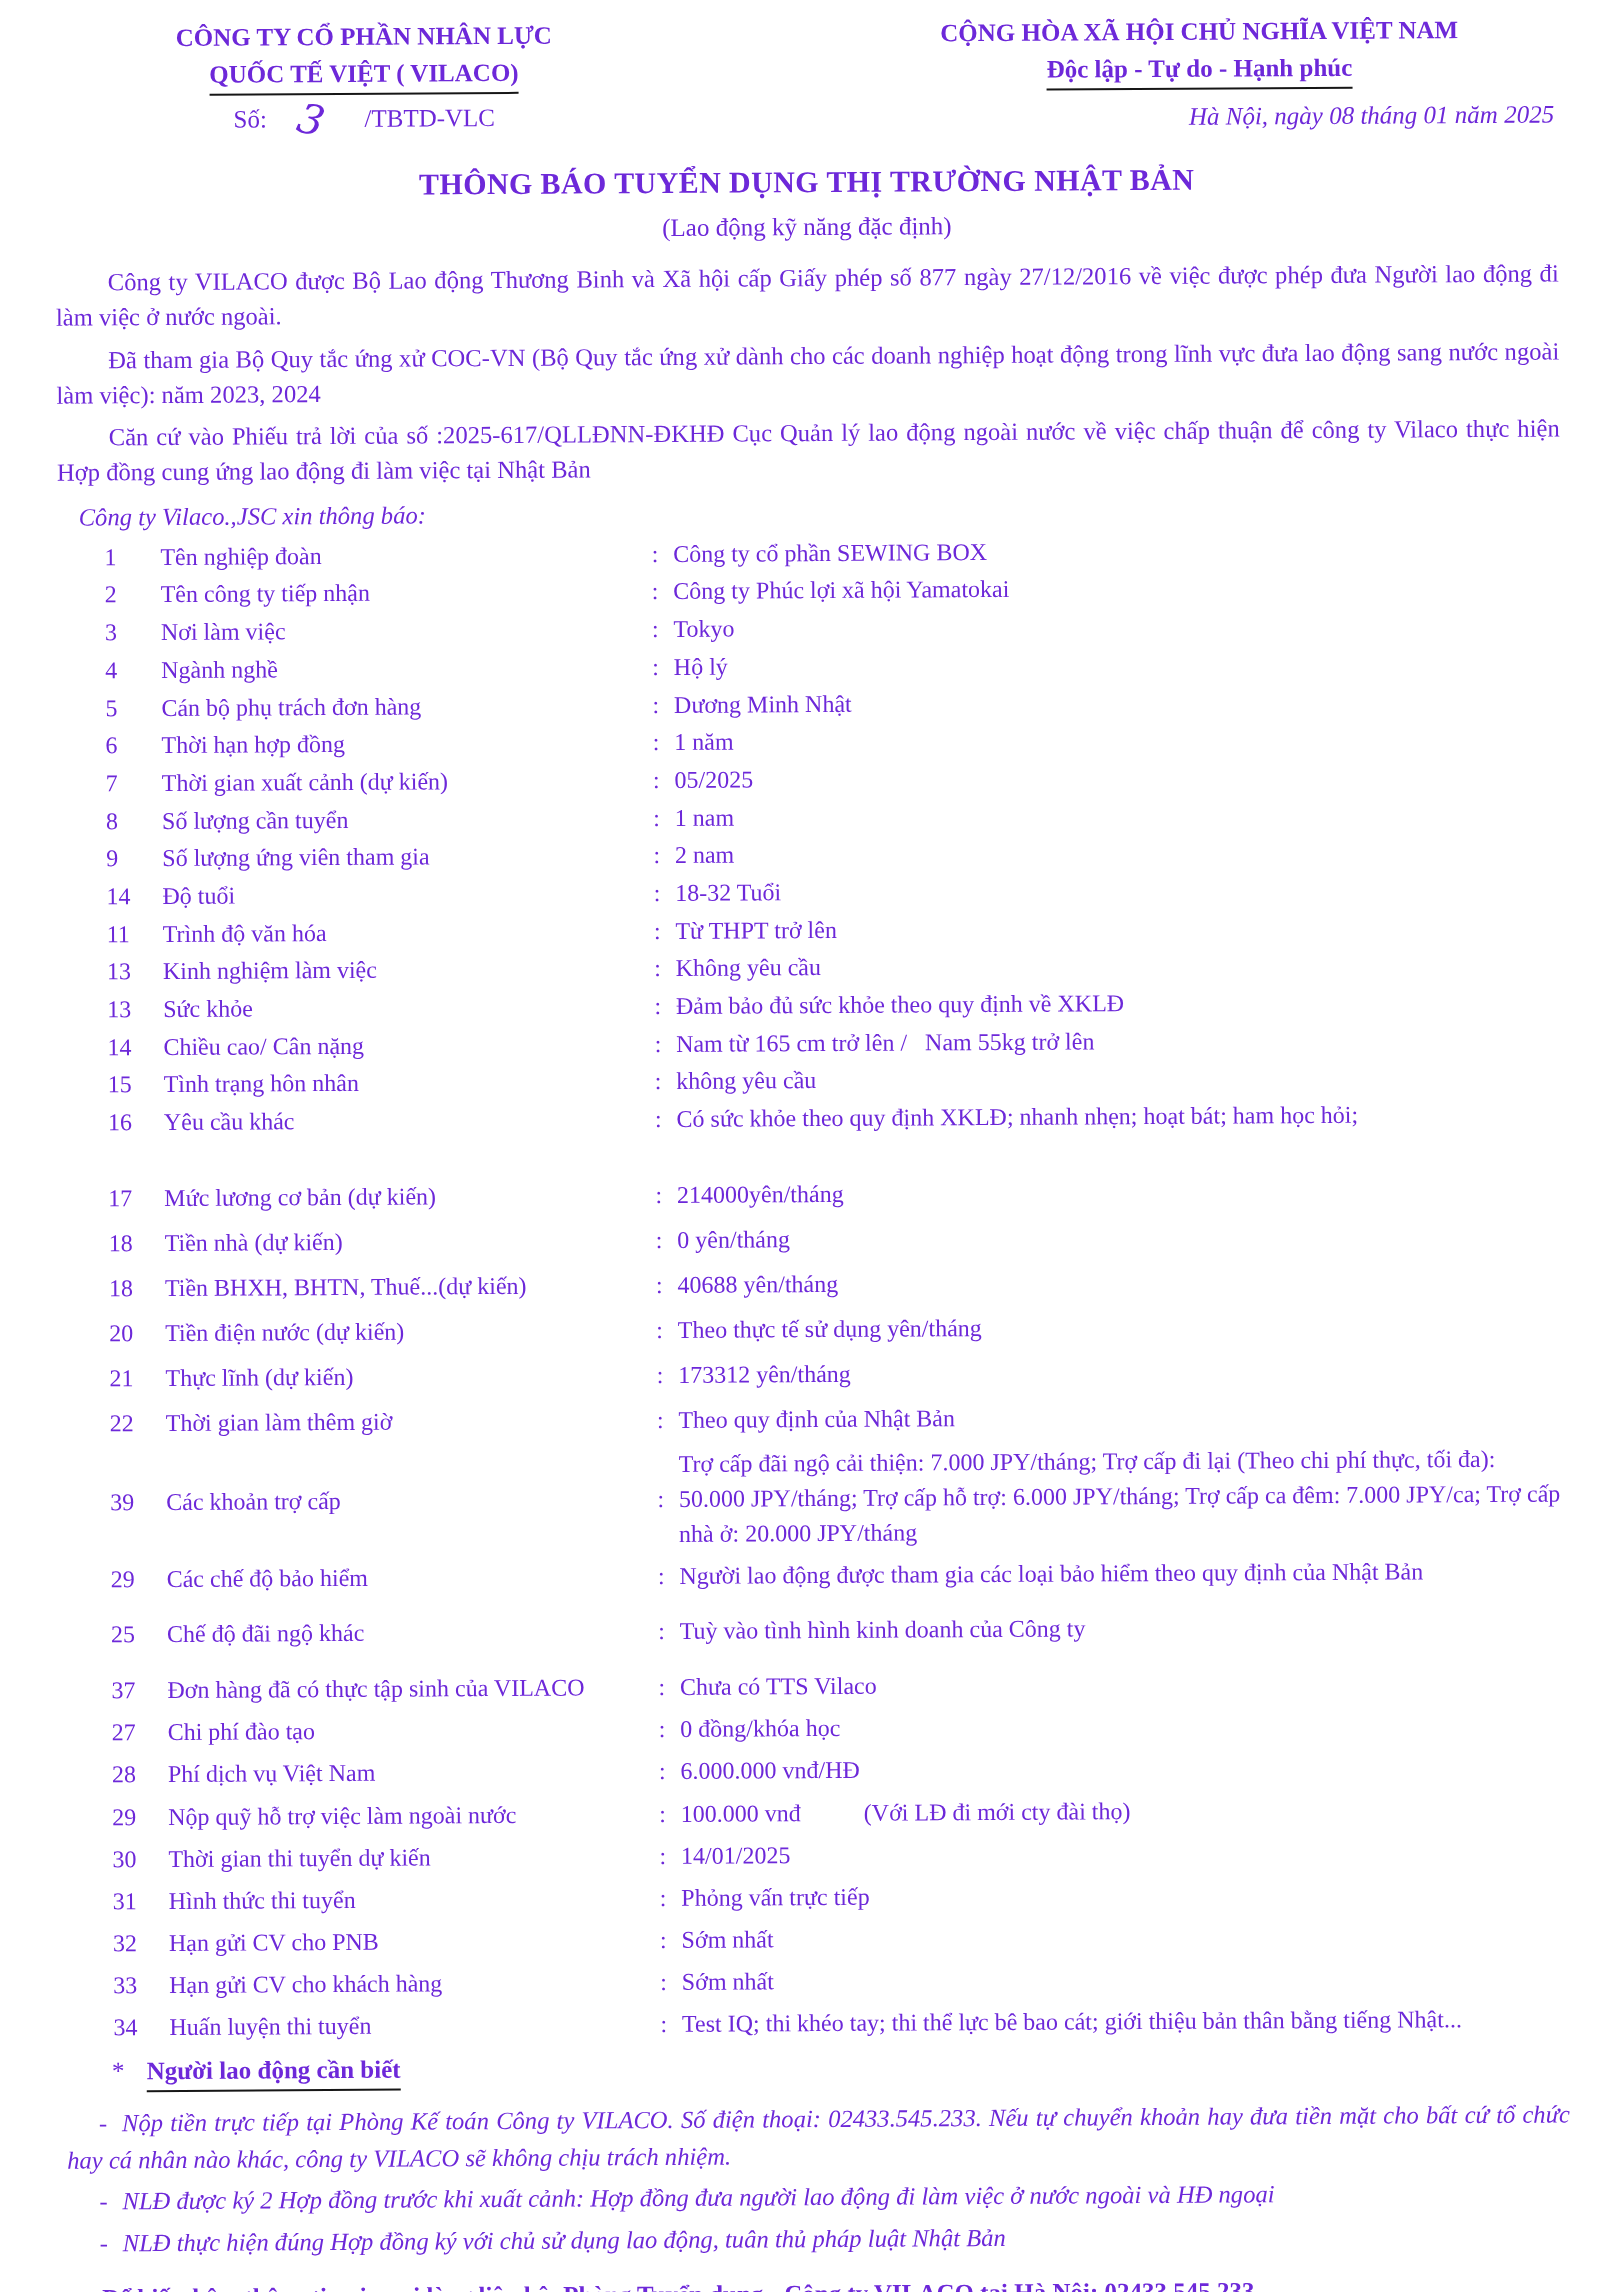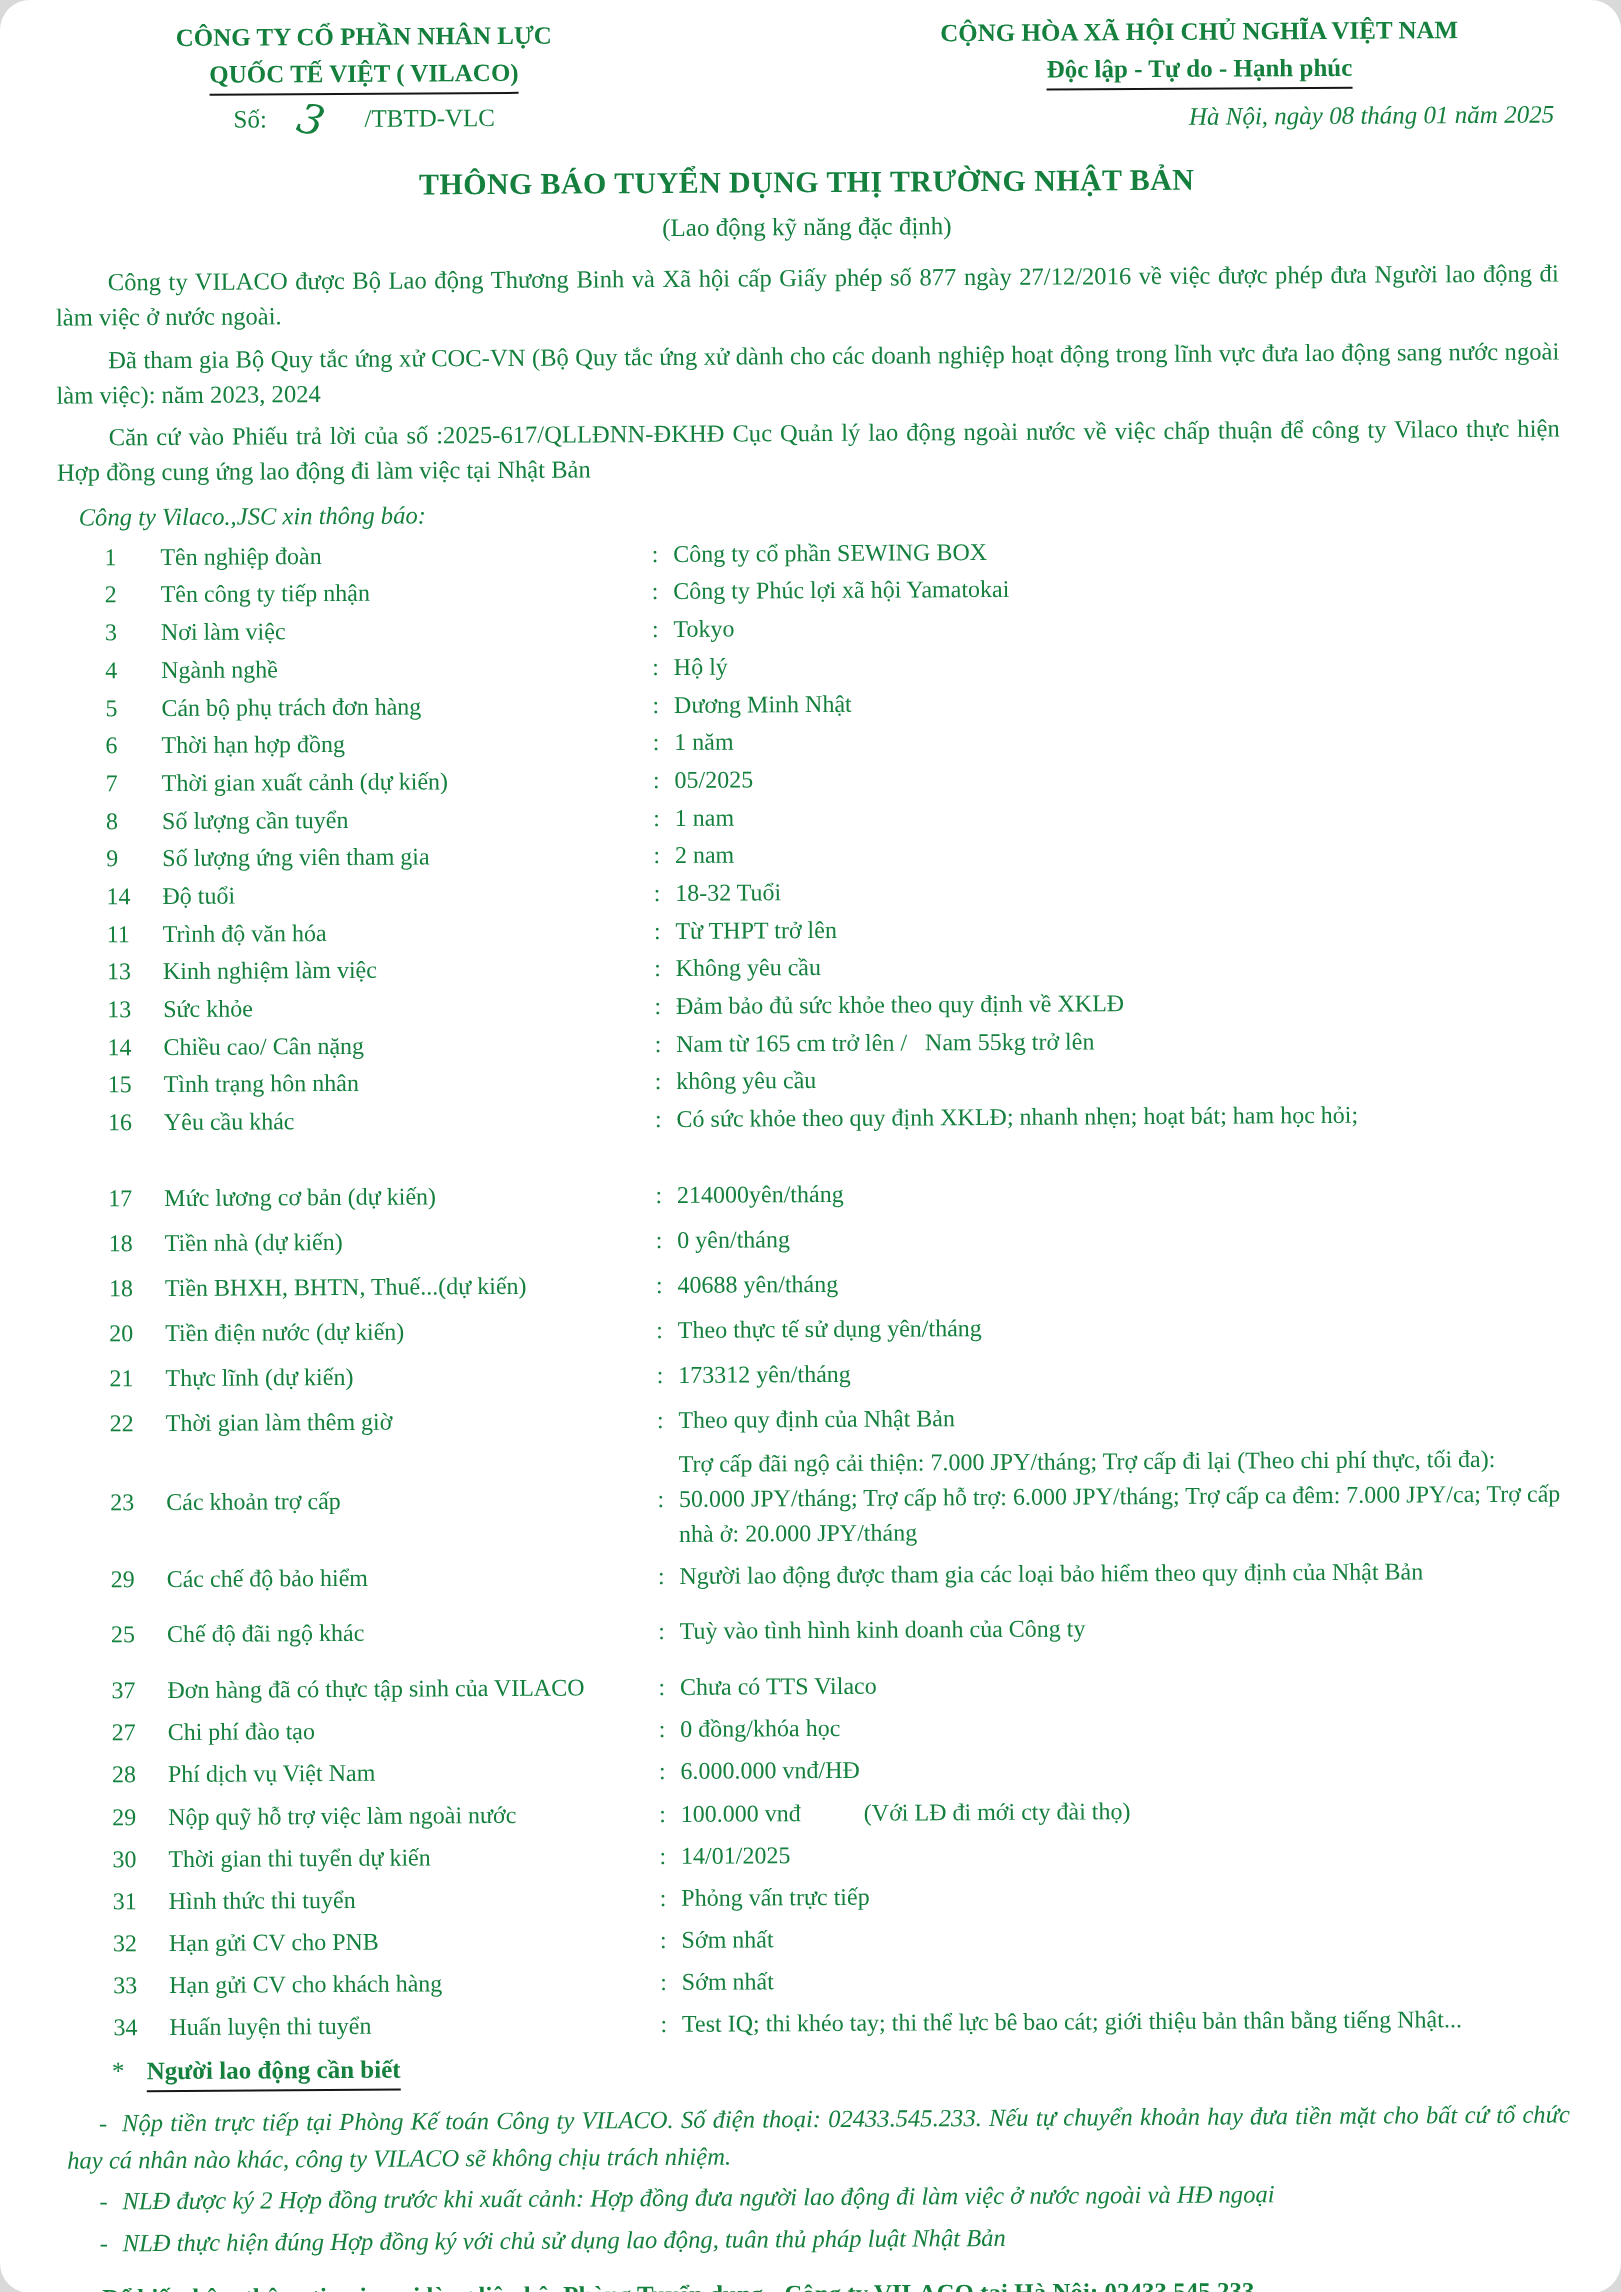--- a/index.html
+++ b/index.html
@@ -2,23 +2,22 @@
 <html lang="vi" style="font-size:14.3px"><head>
 <meta charset="utf-8">
 <style>
   html,body{margin:0;padding:0;background:#d9d9d9;}
   .page{
     position:relative;
     width:1621px;height:2293px;
     background:#ffffff;
     overflow:hidden;
     font-family:"Liberation Serif", "DejaVu Serif", serif;
-    color:#15803d;
+    color:#6d28d9;
     box-sizing:border-box;
-    border-radius:30px;
   }
   .inner{
     padding:21.5px 64px 0 54px;
     transform:rotate(-0.35deg);
     transform-origin:top left;
   }
   
   .header{display:flex;justify-content:space-between;align-items:flex-start;}
   .header-left{width:537px;text-align:center;margin-left:41px;}
   .header-right{width:716px;text-align:center;}
@@ -224,21 +223,21 @@
           <span class="colon">:</span>
           <span class="vtext">173312 yên/tháng</span>
         </div>
         <div class="item mb-md">
           <span class="num">22</span>
           <span class="label">Thời gian làm thêm giờ</span>
           <span class="colon">:</span>
           <span class="vtext">Theo quy định của Nhật Bản</span>
         </div>
         <div class="item center-colon">
-          <span class="num">23</span>
+          <span class="num">39</span>
           <span class="label">Các khoản trợ cấp</span>
           <span class="colon">:</span>
           <span class="vtext">Trợ cấp đãi ngộ cải thiện: 7.000 JPY/tháng; Trợ cấp đi lại (Theo chi phí thực, tối đa): 50.000 JPY/tháng; Trợ cấp hỗ trợ: 6.000 JPY/tháng; Trợ cấp ca đêm: 7.000 JPY/ca; Trợ cấp nhà ở: 20.000 JPY/tháng</span>
         </div>
         <div class="item mb-lg">
           <span class="num">29</span>
           <span class="label">Các chế độ bảo hiểm</span>
           <span class="colon">:</span>
           <span class="vtext">Người lao động được tham gia các loại bảo hiểm theo quy định của Nhật Bản</span>
         </div>

